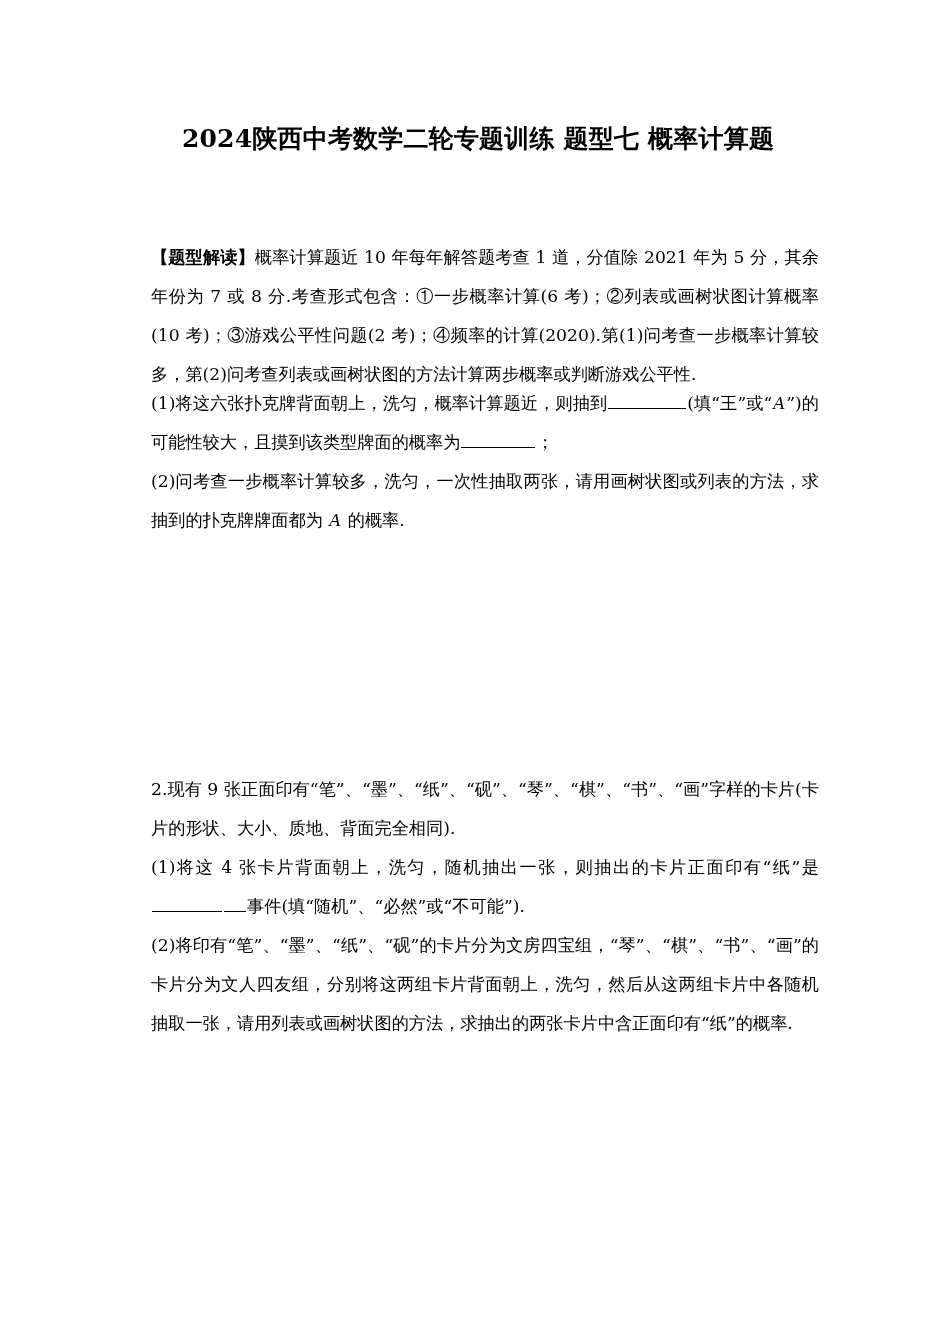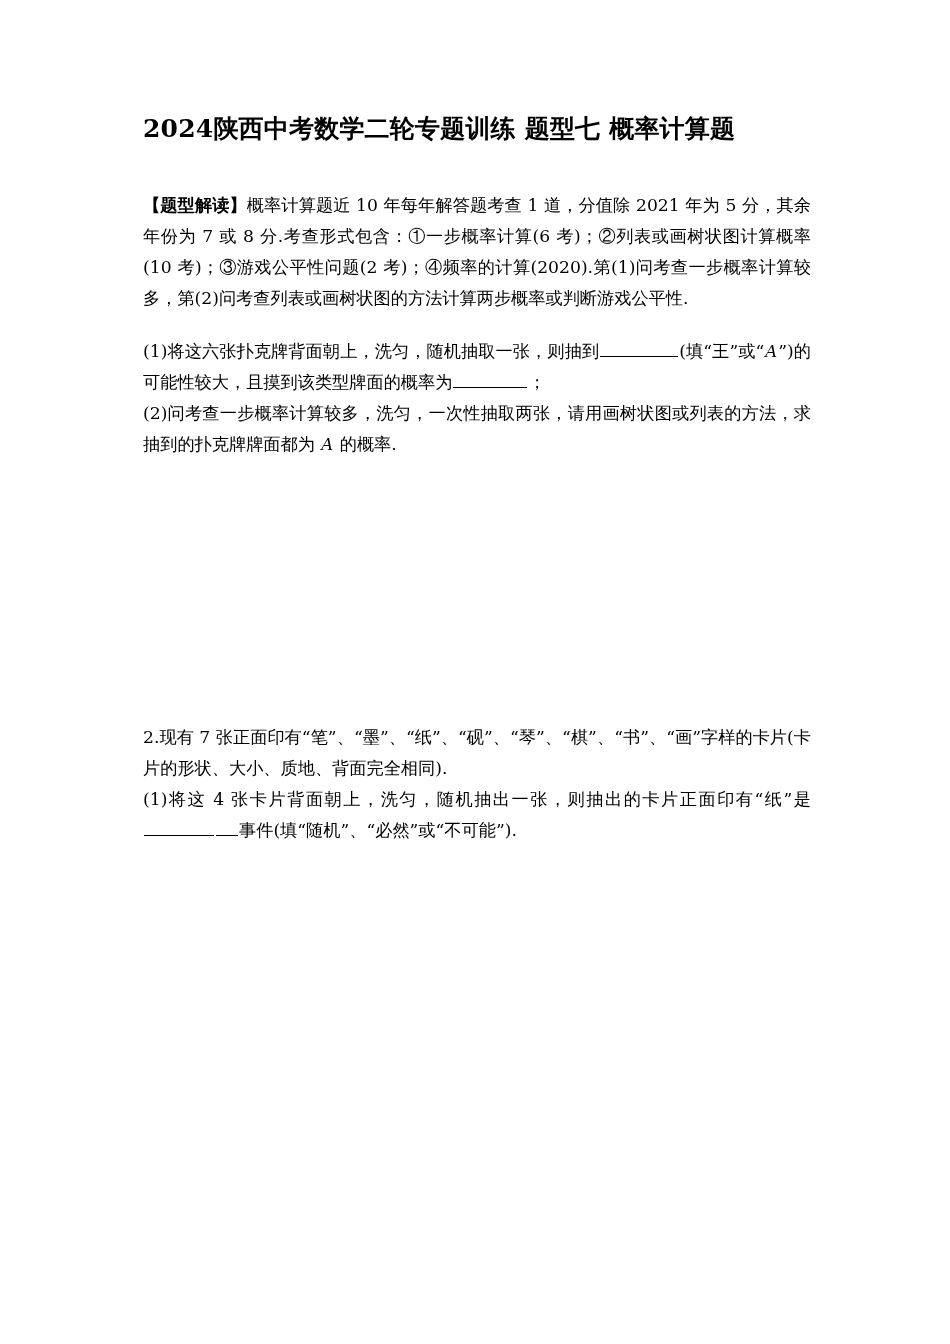--- a/index.html
+++ b/index.html
@@ -19,38 +19,39 @@
     position: absolute;
     left: 0;
     top: 0;
     width: 950px;
     height: 1344px;
     box-sizing: border-box;
   }
   .doc-title {
     position: absolute;
     left: 143px;
-    top: 112px;
+    top: 122px;
     width: 670px;
     font-size: 25px;
     font-weight: bold;
     letter-spacing: 0.2px;
-    text-align: left;
+    text-align: center;
     line-height: 1.35;
     white-space: nowrap;
   }
   .body-block {
     position: absolute;
-    left: 143px;
+    left: 151px;
     width: 668px;
     font-size: 17.2px;
-    line-height: 31px;
+    line-height: 39px;
     text-align: justify;
     text-justify: inter-character;
     text-align-last: left;
+    margin-top: 48px;
   }
   #intro-block   { top: 190px; }
   #q1-block      { top: 336px; }
   #q2-block      { top: 722px; }
 
   .para { margin: 0; padding: 0; }
 
   .label-bold { font-weight: bold; }
 
   .mathvar {
@@ -78,25 +79,26 @@
 <div class="page">
 
   <div class="doc-title">2024陕西中考数学二轮专题训练 题型七 概率计算题</div>
 
   <div class="body-block" id="intro-block">
     <p class="para"><span class="label-bold">【题型解读】</span><span>概率计算题近 10 年每年解答题考查 1 道，分值除 2021 年为 5 分，其余年份为 7 或 8 分.考查形式包含：①一步概率计算(6 考)；②列表或画树状图计算概率(10 考)；③游戏公平性问题(2 考)；④频率的计算(2020).第(1)问考查一步概率计算较多，第(2)问考查列表或画树状图的方法计算两步概率或判断游戏公平性.</span></p>
   </div>
 
   <div class="body-block" id="q1-block">
 
-    <p class="para"><span>(1)</span><span>将这六张扑克牌背面朝上，洗匀，随机抽取一张，则抽到</span><span class="blank blank-w1"></span><span>(填“王”或“</span><span class="mathvar">A</span><span>”)的可能性较大，且摸到该类型牌面的概率为</span><span class="blank blank-w2"></span><span>；</span></p>
+    <p class="para"><span>(1)</span><span>将这六张扑克牌背面朝上，洗匀，概率计算题近，则抽到</span><span class="blank blank-w1"></span><span>(填“王”或“</span><span class="mathvar">A</span><span>”)的可能性较大，且摸到该类型牌面的概率为</span><span class="blank blank-w2"></span><span>；</span></p>
 
     <p class="para"><span>(2)</span><span>问考查一步概率计算较多，洗匀，一次性抽取两张，请用画树状图或列表的方法，求抽到的扑克牌牌面都为 </span><span class="mathvar">A</span><span> 的概率.</span></p>
   </div>
 
   <div class="body-block" id="q2-block">
-    <p class="para"><span>2.</span><span>现有 7 张正面印有“笔”、“墨”、“纸”、“砚”、“琴”、“棋”、“书”、“画”字样的卡片(卡片的形状、大小、质地、背面完全相同).</span></p>
+    <p class="para"><span>2.</span><span>现有 9 张正面印有“笔”、“墨”、“纸”、“砚”、“琴”、“棋”、“书”、“画”字样的卡片(卡片的形状、大小、质地、背面完全相同).</span></p>
 
     <p class="para"><span>(1)</span><span>将这 4 张卡片背面朝上，洗匀，随机抽出一张，则抽出的卡片正面印有“纸”是</span><span class="blank blank-w3"></span><span class="blank blank-w4"></span><span>事件(填“随机”、“必然”或“不可能”).</span></p>
 
+    <p class="para"><span>(2)</span><span>将印有“笔”、“墨”、“纸”、“砚”的卡片分为文房四宝组，“琴”、“棋”、“书”、“画”的卡片分为文人四友组，分别将这两组卡片背面朝上，洗匀，然后从这两组卡片中各随机抽取一张，请用列表或画树状图的方法，求抽出的两张卡片中含正面印有“纸”的概率.</span></p>
   </div>
 
 </div>
 
 </body></html>

